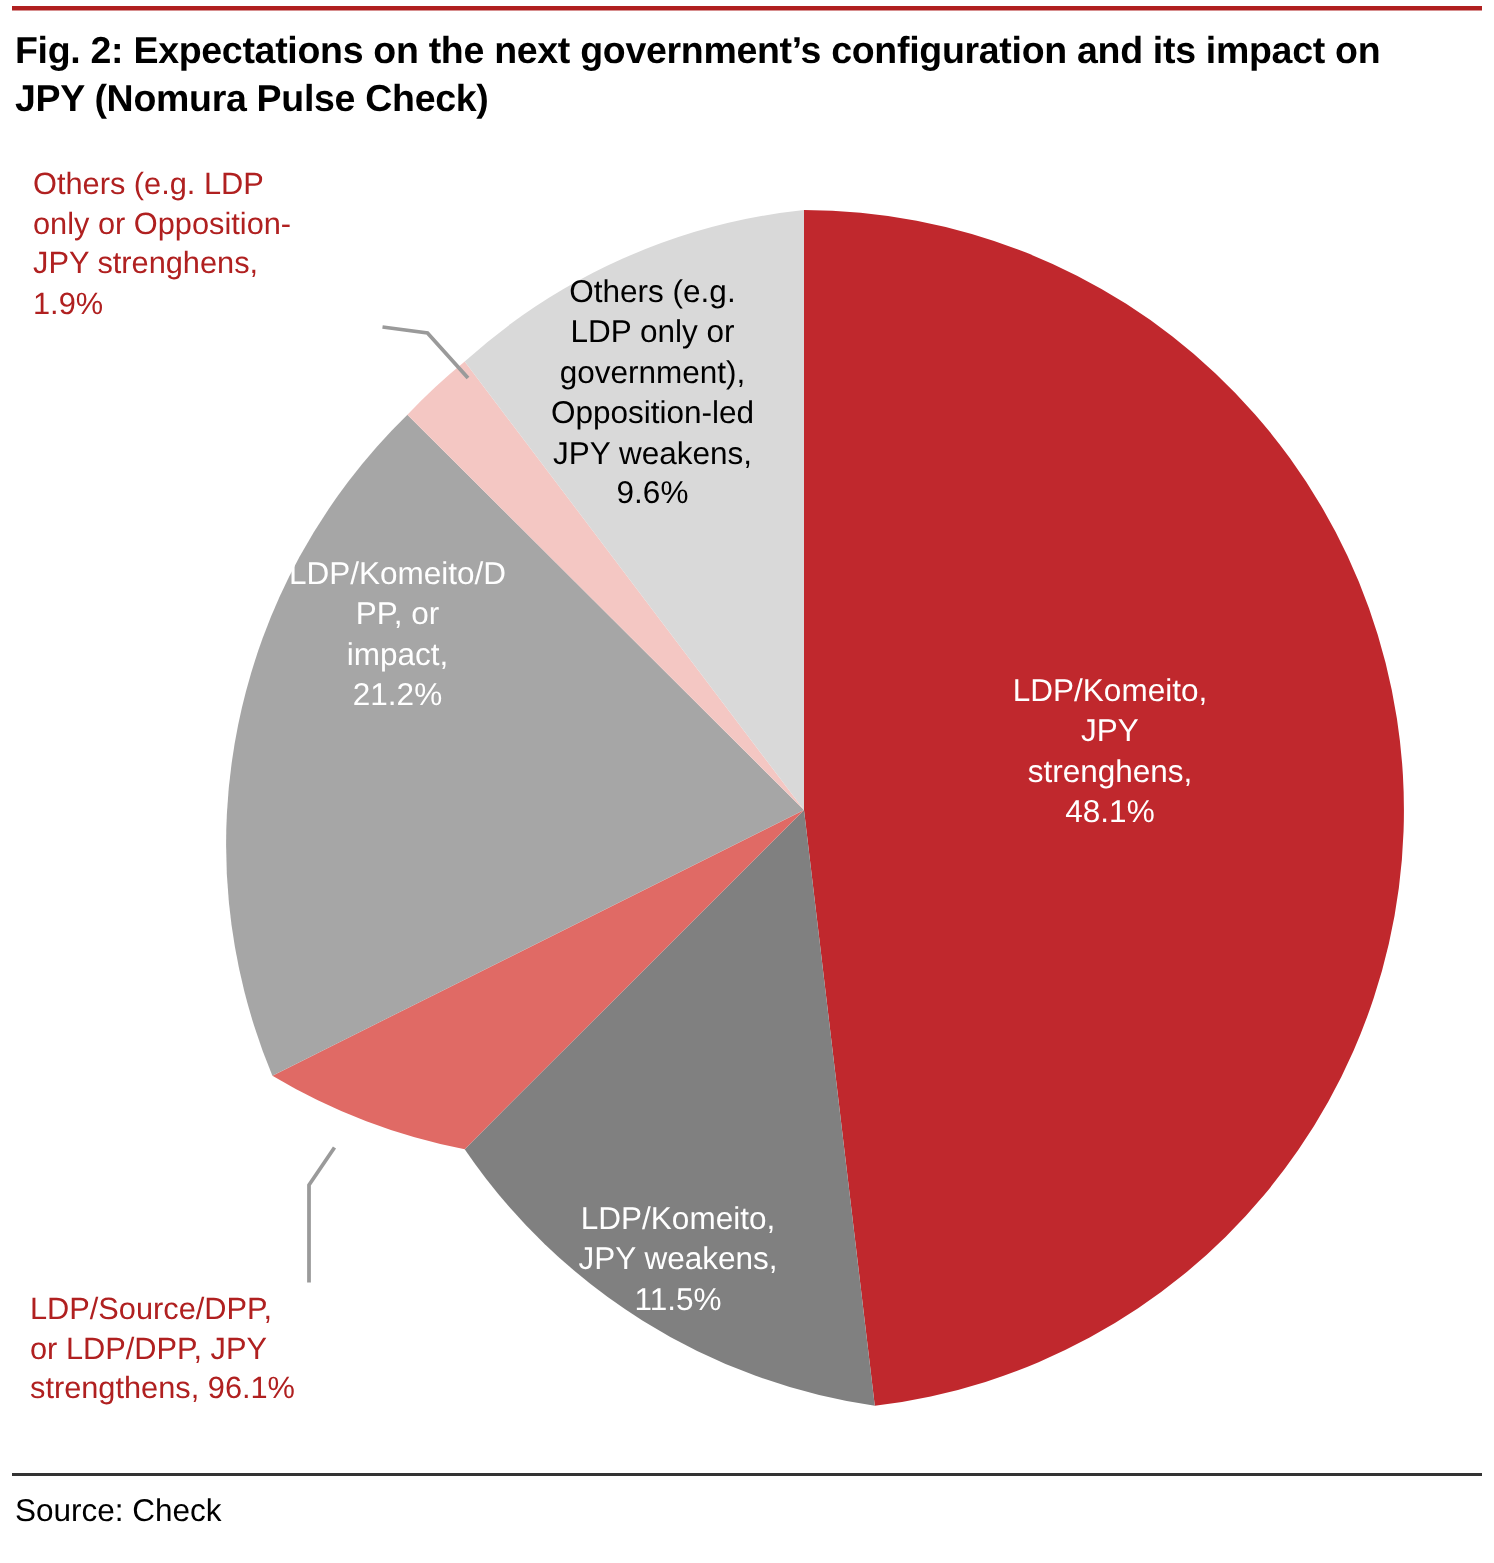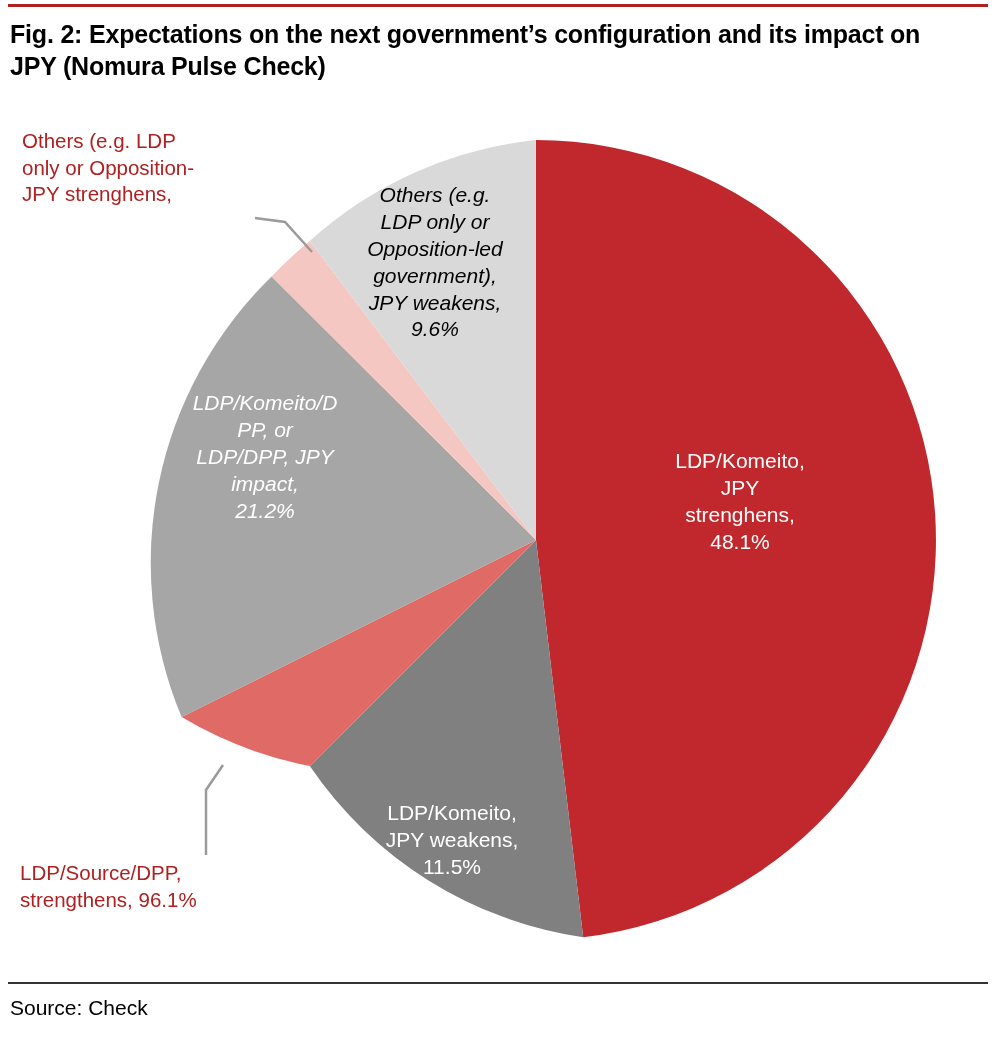--- a/index.html
+++ b/index.html
@@ -124,42 +124,43 @@
     </div>
 
     <div class="inner-label" style="left:342px; top:700px; width:220px;">
       <div>LDP/Komeito,</div>
       <div>JPY weakens,</div>
       <div>11.5%</div>
     </div>
 
     <div class="outer-label" style="left:20px; top:760px; width:260px;">
       <div>LDP/Source/DPP,</div>
+      <div>or LDP/DPP, JPY</div>
       <div>strengthens, 96.1%</div>
     </div>
 
-    <div class="inner-label" style="left:160px; top:290px; width:210px;font-style:italic;">
+    <div class="inner-label" style="left:160px; top:270px; width:210px;">
       <div>LDP/Komeito/D</div>
       <div>PP, or</div>
-      <div>LDP/DPP, JPY</div>
       <div>impact,</div>
       <div>21.2%</div>
     </div>
 
-    <div class="outer-label" style="left:22px; top:28px; width:230px;">
+    <div class="outer-label" style="left:22px; top:10px; width:230px;">
       <div>Others (e.g. LDP</div>
       <div>only or Opposition-</div>
       <div>JPY strenghens,</div>
+      <div>1.9%</div>
     </div>
 
-    <div class="inner-label dark" style="left:340px; top:82px; width:190px;font-style:italic;">
+    <div class="inner-label dark" style="left:340px; top:82px; width:190px;">
       <div>Others (e.g.</div>
       <div>LDP only or</div>
+      <div>government),</div>
       <div>Opposition-led</div>
-      <div>government),</div>
       <div>JPY weakens,</div>
       <div>9.6%</div>
     </div>
 
   </div>
 
   <div class="bottom-rule"></div>
   <div class="source">Source: Check</div>
 
 </div>

